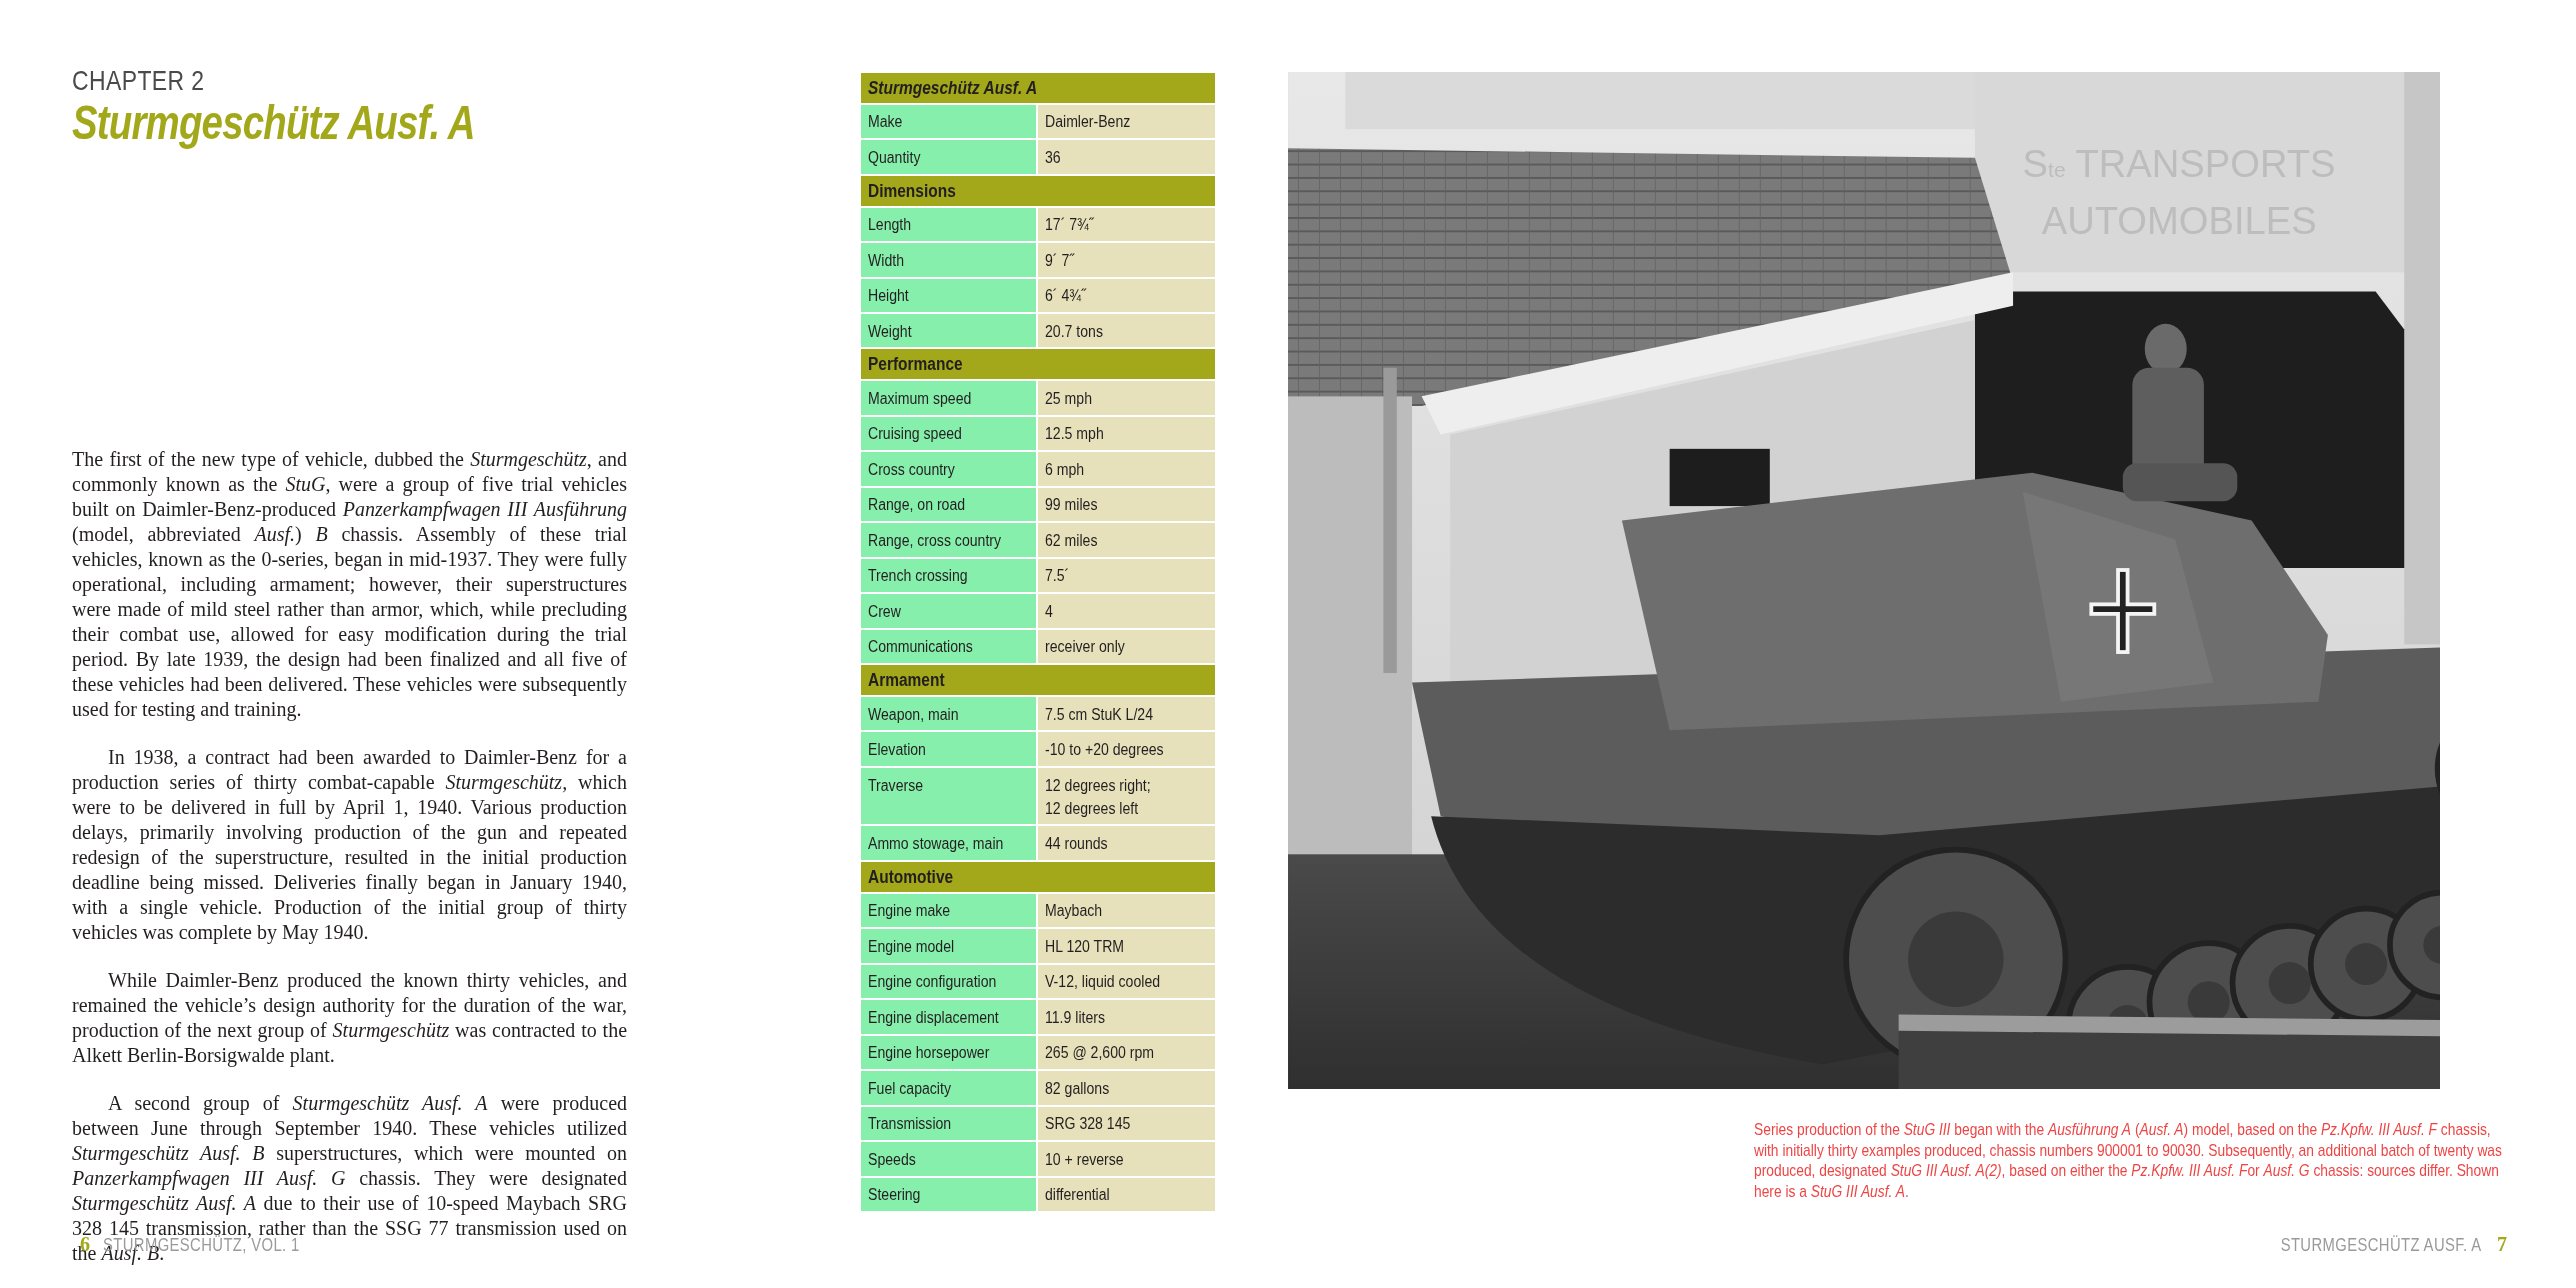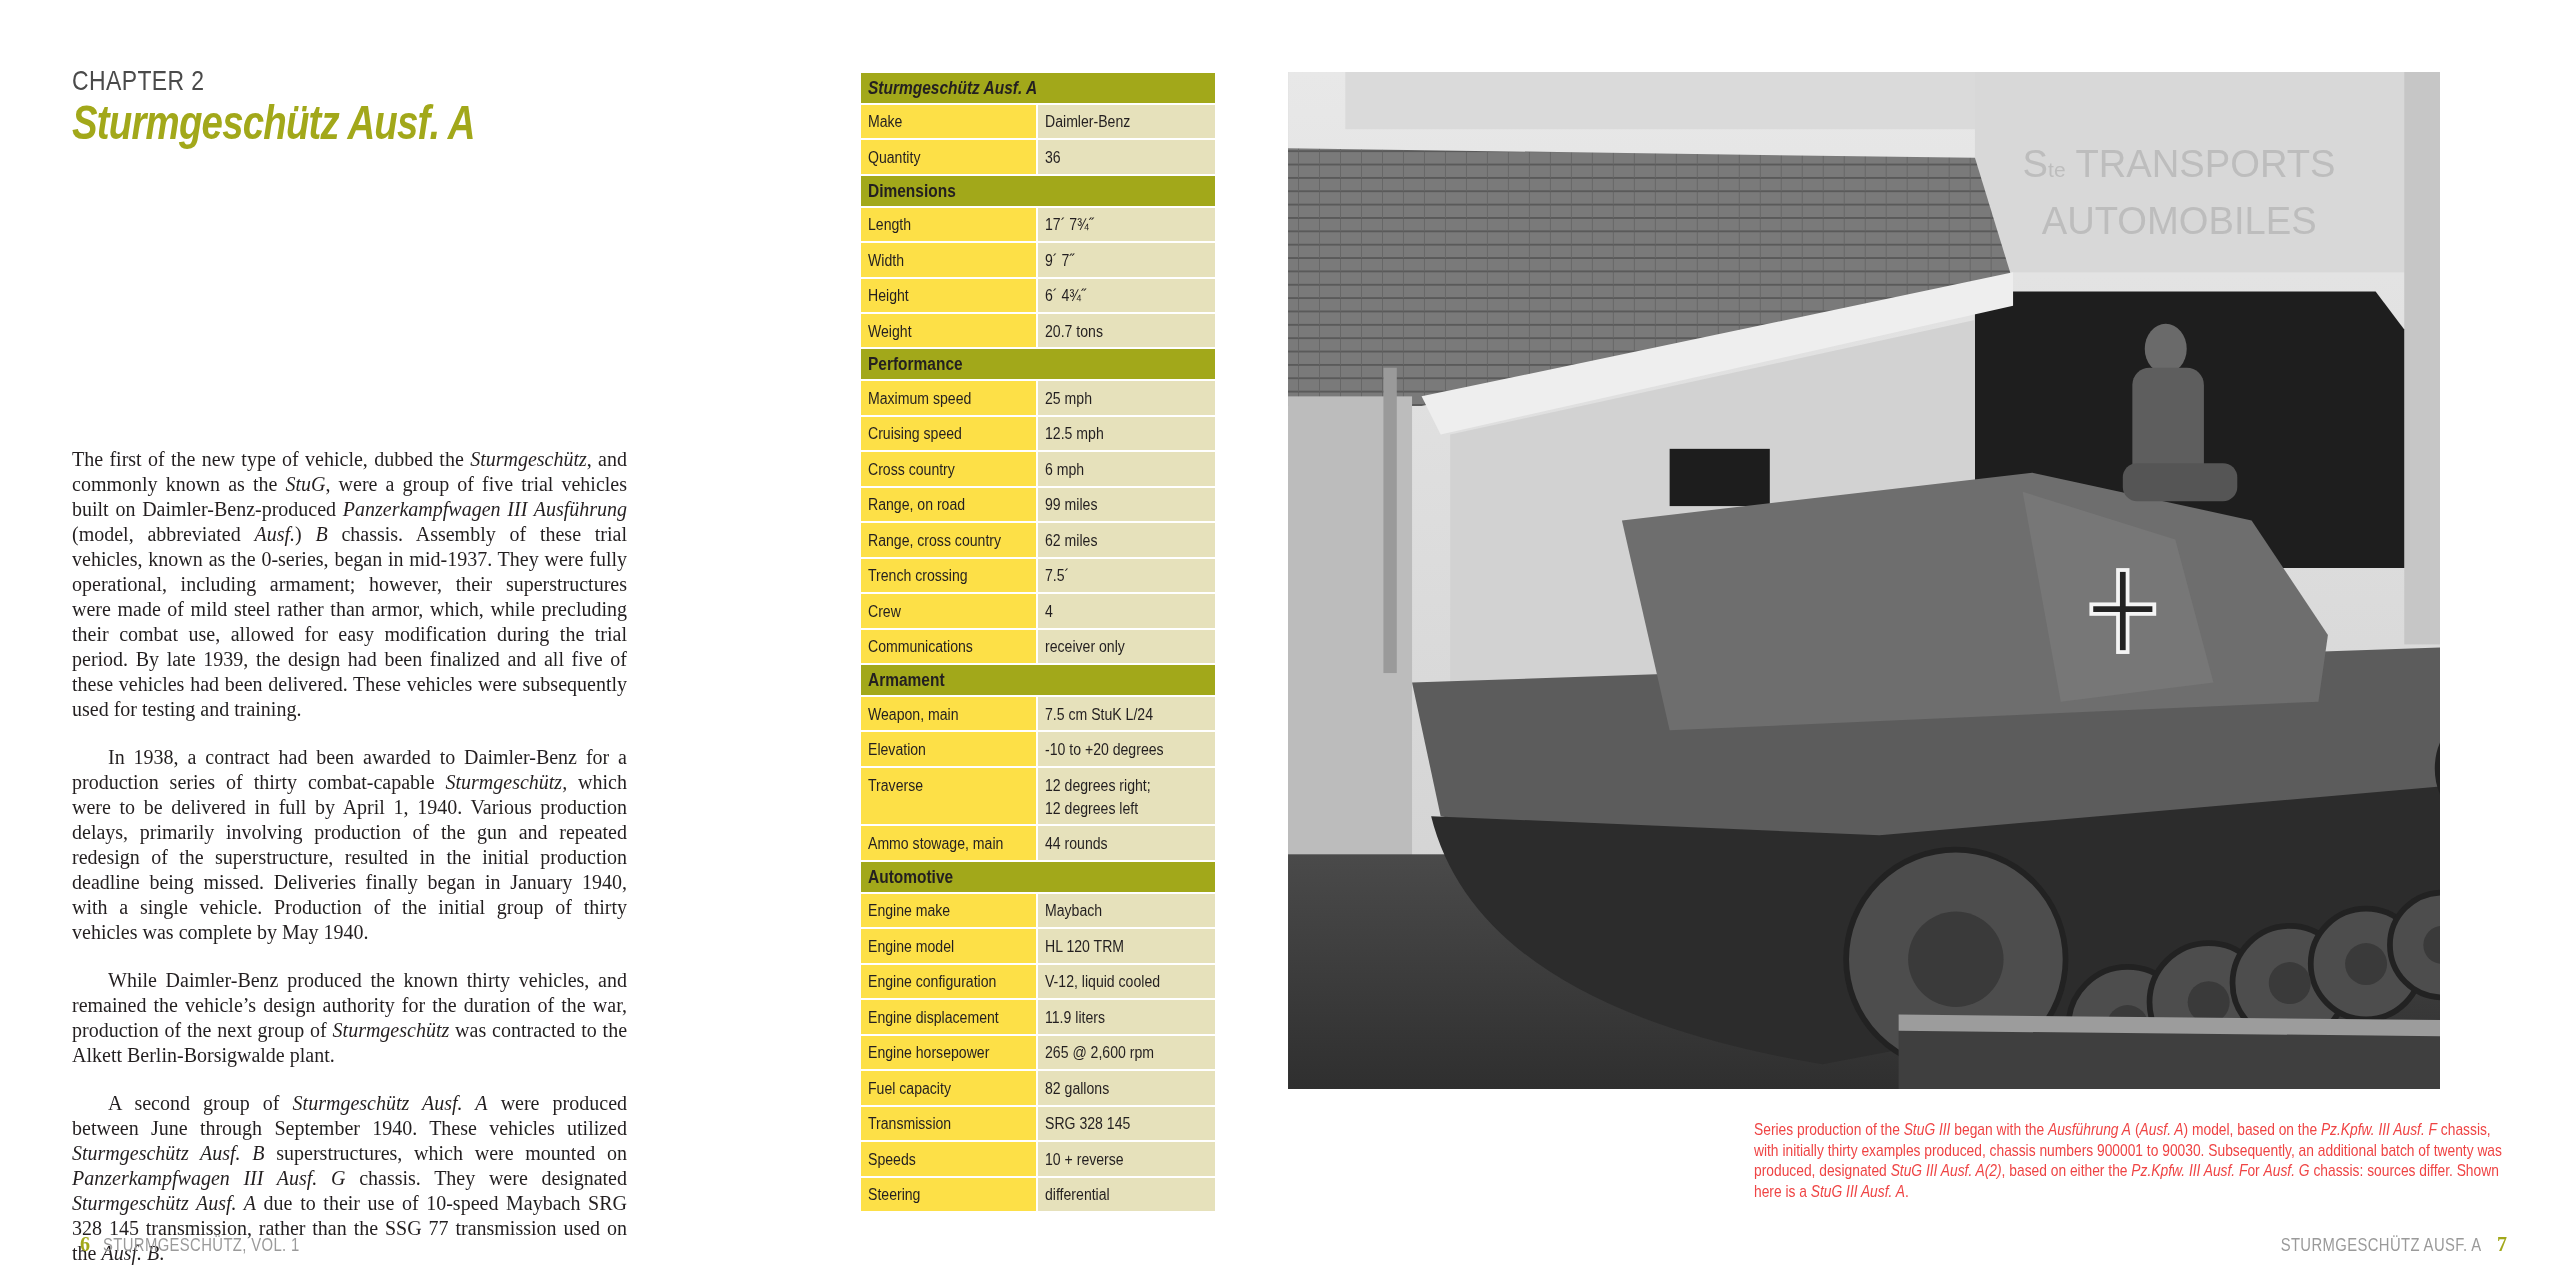--- a/index.html
+++ b/index.html
@@ -26,21 +26,21 @@
   .body-text p { text-indent: 0; }
   .body-text p + p { text-indent: 36px; margin-top: 23px; }
   .body-text i { font-style: italic; }
 
   .spec-table {
     position: absolute; left: 861px; top: 73px; width: 354px;
     font-family: "Liberation Sans", sans-serif; font-size: 16px; color: #231f20;
     border-collapse: separate; border-spacing: 0;
   }
   .spec-row { display: flex; border-bottom: 2.9px solid #ffffff; }
-  .spec-row .k { width: 177px; background: #fde047; padding: 5.7px 6.7px 4.8px 6.7px; border-right: 2.9px solid #ffffff; line-height: 23px; white-space: nowrap; transform-origin: left; }
+  .spec-row .k { width: 177px; background: #86efac; padding: 5.7px 6.7px 4.8px 6.7px; border-right: 2.9px solid #ffffff; line-height: 23px; white-space: nowrap; transform-origin: left; }
   .spec-row .v { flex: 1; background: #e6e1bb; padding: 5.7px 6.7px 4.8px 6.7px; line-height: 23px; }
   .spec-row .k span, .spec-row .v span { display: inline-block; transform: scaleX(0.88); transform-origin: left center; white-space: pre-line; }
   .spec-head {
     background: #a2a81a; color: #231f20; font-weight: bold; font-size: 18px;
     padding: 1.9px 6.7px; line-height: 26px; border-bottom: 2.9px solid #ffffff;
   }
   .spec-head span { display: inline-block; transform: scaleX(0.86); transform-origin: left center; }
   .spec-head.title { font-style: italic; }
 
   .photo {

